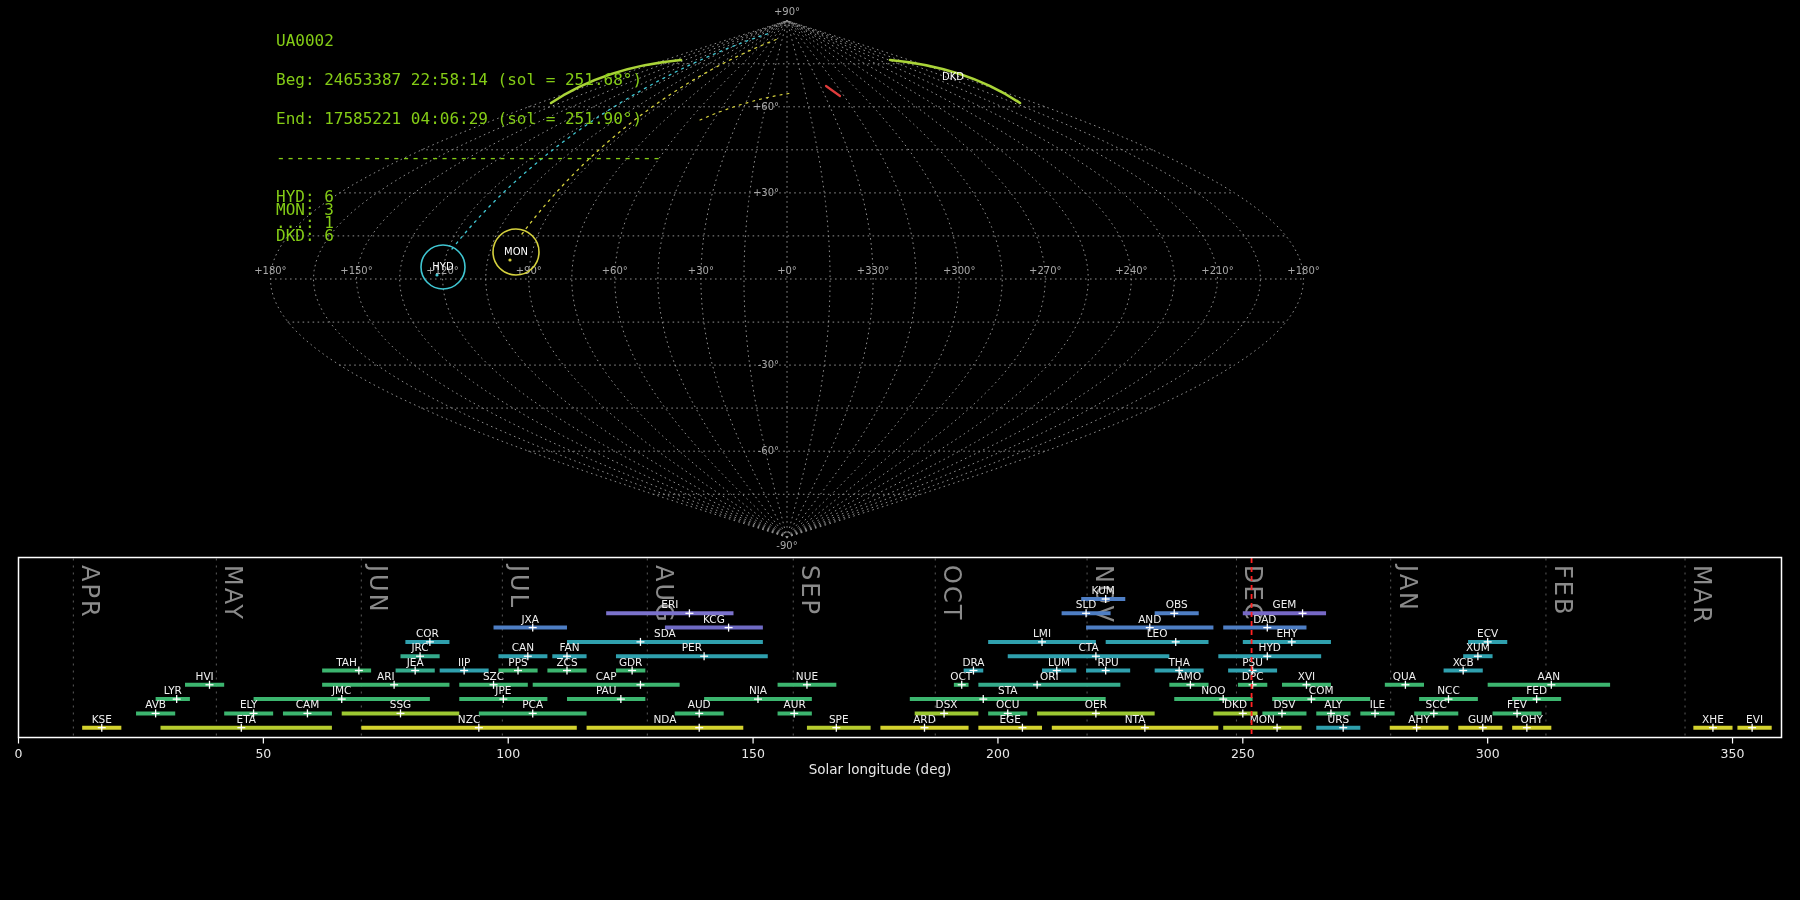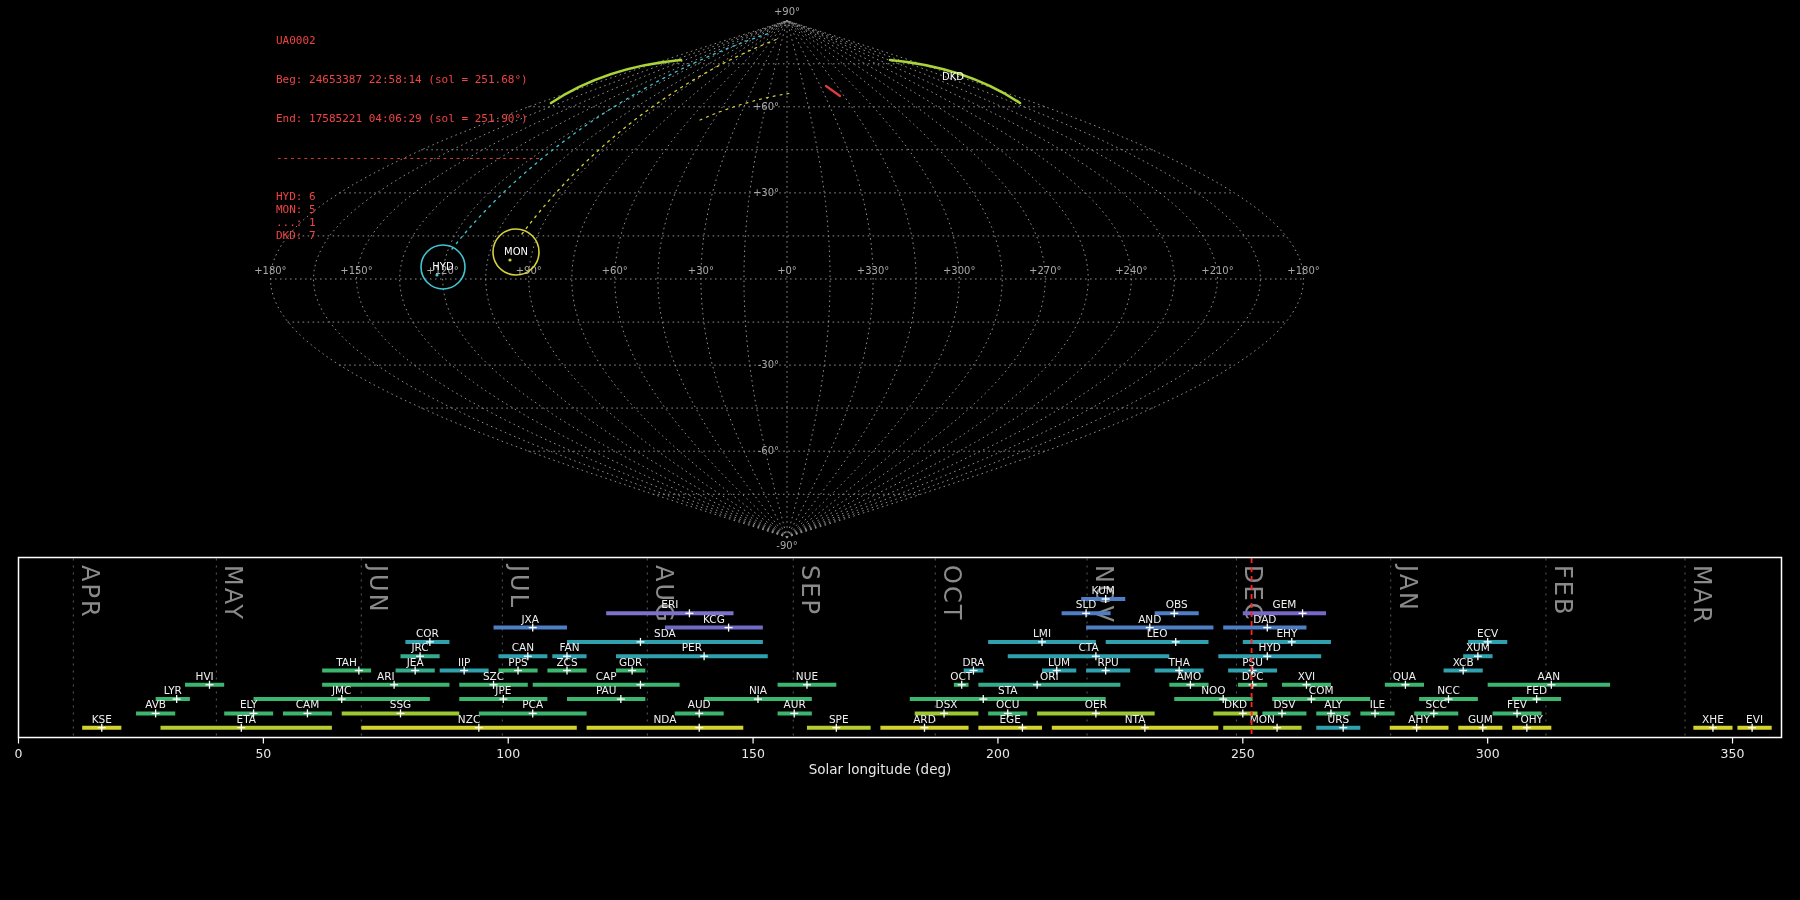--- a/index.html
+++ b/index.html
@@ -1,21 +1,21 @@
 <!DOCTYPE html>
 <html><head>
 <meta charset="utf-8">
 <style>
   html,body{margin:0;padding:0;background:#000;}
   .stage{position:relative;width:1800px;height:900px;background:#000;overflow:hidden;
          font-family:"DejaVu Sans",sans-serif;}
   svg{position:absolute;top:0;left:0;}
   svg text{font-family:"DejaVu Sans",sans-serif;}
-  .info{position:absolute;left:276px;top:8px;color:#ef4444;
-        font-family:"DejaVu Sans Mono",monospace;font-size:11px;line-height:13px;
+  .info{position:absolute;left:276px;top:8px;color:#84cc16;
+        font-family:"DejaVu Sans Mono",monospace;font-size:16px;line-height:13px;
         white-space:pre;}
 </style>
 </head>
 <body>
 
 <div class="stage">
   <svg id="scene" width="1800" height="900" viewBox="0 0 1800 900">
     <g id="skymap-group">
         <path d="M787.0 537.3 L760.0 528.7 L733.0 520.1 L706.2 511.5 L679.6 502.9 L653.3 494.3 L627.4 485.6 L601.9 477.0 L576.9 468.4 L552.5 459.8 L528.7 451.2 L505.6 442.6 L483.4 434.0 L461.9 425.4 L441.3 416.8 L421.7 408.1 L403.1 399.5 L385.5 390.9 L369.1 382.3 L353.7 373.7 L339.6 365.1 L326.7 356.5 L315.1 347.9 L304.7 339.3 L295.7 330.7 L288.0 322.1 L281.7 313.4 L276.8 304.8 L273.2 296.2 L271.1 287.6 L270.4 279.0 L271.1 270.4 L273.2 261.8 L276.8 253.2 L281.7 244.6 L288.0 235.9 L295.7 227.3 L304.7 218.7 L315.1 210.1 L326.7 201.5 L339.6 192.9 L353.7 184.3 L369.1 175.7 L385.5 167.1 L403.1 158.5 L421.7 149.8 L441.3 141.2 L461.9 132.6 L483.4 124.0 L505.6 115.4 L528.7 106.8 L552.5 98.2 L576.9 89.6 L601.9 81.0 L627.4 72.4 L653.3 63.8 L679.6 55.1 L706.2 46.5 L733.0 37.9 L760.0 29.3 L787.0 20.7 " fill="none" stroke="#8f8f8f" stroke-width="1" stroke-dasharray="0.8 4.2" stroke-linecap="round"></path>
         <path d="M787.0 537.3 L762.2 528.7 L737.5 520.1 L712.9 511.5 L688.5 502.9 L664.4 494.3 L640.7 485.6 L617.3 477.0 L594.4 468.4 L572.0 459.8 L550.2 451.2 L529.1 442.6 L508.7 434.0 L489.0 425.4 L470.1 416.8 L452.1 408.1 L435.1 399.5 L419.0 390.9 L403.9 382.3 L389.8 373.7 L376.9 365.1 L365.1 356.5 L354.4 347.9 L344.9 339.3 L336.6 330.7 L329.6 322.1 L323.8 313.4 L319.3 304.8 L316.0 296.2 L314.1 287.6 L313.4 279.0 L314.1 270.4 L316.0 261.8 L319.3 253.2 L323.8 244.6 L329.6 235.9 L336.6 227.3 L344.9 218.7 L354.4 210.1 L365.1 201.5 L376.9 192.9 L389.8 184.3 L403.9 175.7 L419.0 167.1 L435.1 158.5 L452.1 149.8 L470.1 141.2 L489.0 132.6 L508.7 124.0 L529.1 115.4 L550.2 106.8 L572.0 98.2 L594.4 89.6 L617.3 81.0 L640.7 72.4 L664.4 63.8 L688.5 55.1 L712.9 46.5 L737.5 37.9 L762.2 29.3 L787.0 20.7 " fill="none" stroke="#8f8f8f" stroke-width="1" stroke-dasharray="0.8 4.2" stroke-linecap="round"></path>
@@ -479,15 +479,15 @@
         <text x="1732.5277777777778" y="757.5" text-anchor="middle" fill="#e8e8e8" font-size="12.5px">350</text>
         <text x="880" y="773.5" text-anchor="middle" fill="#e8e8e8" font-size="13.5px">Solar longitude (deg)</text>
       </g>
   </svg>
 
   <div class="info">
     <div class="info-line">UA0002</div>
     <div class="info-line">Beg: 24653387 22:58:14 (sol = 251.68°)</div>
     <div class="info-line">End: 17585221 04:06:29 (sol = 251.90°)</div>
     <div class="info-line">----------------------------------------</div>
-    <div id="counts"><div class="info-line">HYD: 6</div><div class="info-line">MON: 5</div><div class="info-line">...: 1</div><div class="info-line">DKD: 7</div></div>
+    <div id="counts"><div class="info-line">HYD: 6</div><div class="info-line">MON: 3</div><div class="info-line">...: 1</div><div class="info-line">DKD: 6</div></div>
   </div>
 </div>
 
 </body></html>

